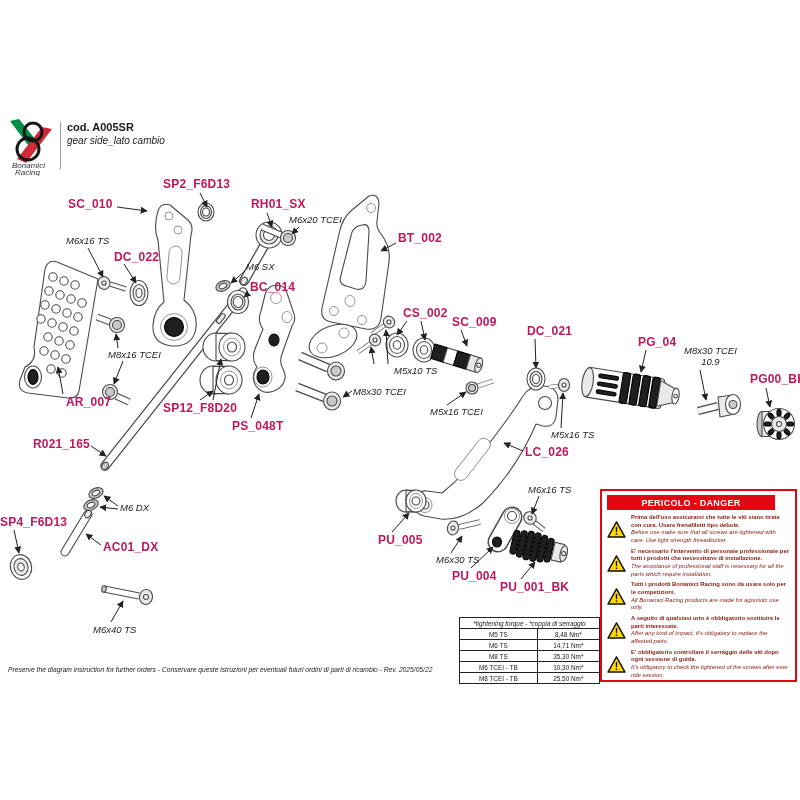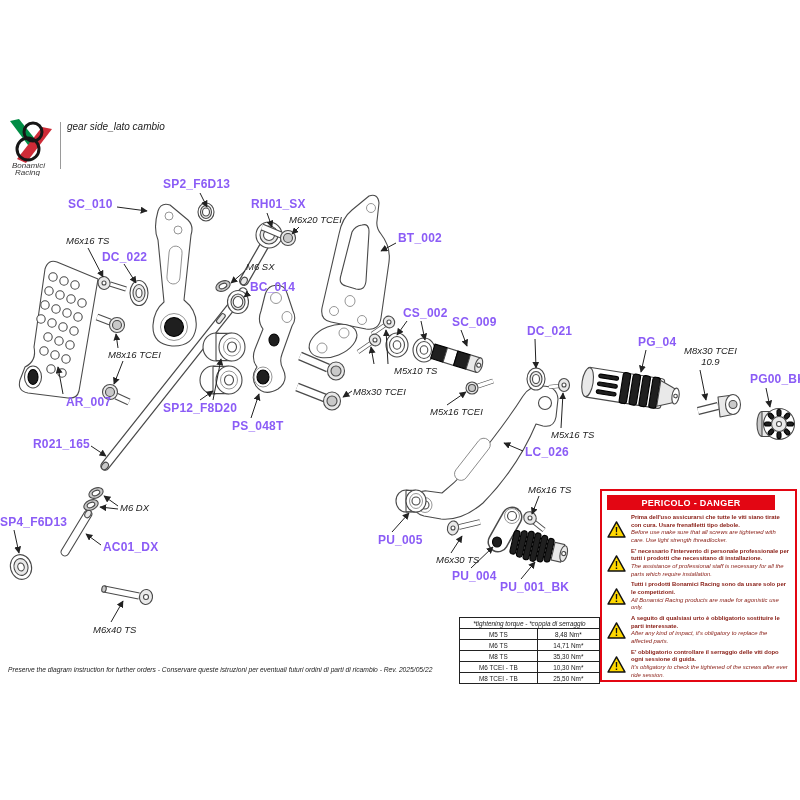--- a/index.html
+++ b/index.html
@@ -16,21 +16,21 @@
   #parts-svg,#leader-svg{position:absolute;left:0;top:0;pointer-events:none;}
   #parts-svg path,#parts-svg rect,#parts-svg circle,#parts-svg ellipse{
      fill:#fff;stroke:#4a4a4a;stroke-width:1.1;stroke-linejoin:round;}
   #parts-svg line{fill:none;}
   #parts-svg .dk{fill:#1f1f1f;stroke:#000;}
   #parts-svg .gy{fill:#e9e9e9;}
   #parts-svg .md{fill:#c9c9c9;}
   #parts-svg .ln{fill:none;}
   #parts-svg .thin{stroke:#8a8a8a;stroke-width:0.9;}
   .label{position:absolute;white-space:nowrap;}
-  .label.part{font-size:12px;font-weight:bold;letter-spacing:.2px;color:#8b5cf6;}
+  .label.part{font-size:12px;font-weight:bold;letter-spacing:.2px;color:#be185d;}
   .label.spec{font-size:9.5px;font-style:italic;color:#222;}
   .label.center{text-align:center;}
   
   #danger-box{position:absolute;left:600px;top:489px;width:197px;height:193px;
       border:2px solid #e30613;background:#fff;box-sizing:border-box;}
   #danger-title{margin:4px 20px 2px 5px;background:#e30613;color:#fff;text-align:center;
       font-weight:bold;font-size:9px;padding:2.5px 0;letter-spacing:.3px;}
   .warning-row{display:flex;align-items:center;gap:5px;padding:2px 6px 1px 5px;}
   .warning-row svg{flex-shrink:0;}
   .warning-text{font-size:5.9px;line-height:1.3;color:#8a2018;}
@@ -52,20 +52,21 @@
   <svg id="logo" width="54" height="58" viewBox="0 0 54 58">
     <polygon points="4,3 13,1 33,26 25,31" fill="#008C45" stroke="none"></polygon>
     <polygon points="36,9 46,11 20,45 11,41" fill="#CE2B37" stroke="none"></polygon>
     <circle cx="27" cy="14" r="9" fill="none" stroke="#161616" stroke-width="3"></circle>
     <circle cx="22" cy="31" r="11" fill="none" stroke="#161616" stroke-width="3"></circle>
     <text x="6" y="50" font-size="8" font-style="italic" fill="#333" font-family="Liberation Sans, sans-serif">Bonamici</text>
     <text x="9" y="57" font-size="8" font-style="italic" fill="#333" font-family="Liberation Sans, sans-serif">Racing</text>
   </svg>
   <div id="header-divider"></div>
   <div id="header-text">
+    <div id="header-code">cod. A005SR</div>
     <div id="header-subtitle">gear side_lato cambio</div>
   </div>
 
   <svg id="parts-svg" width="800" height="800" viewBox="0 0 800 800">
 
     <g>
       <path d="M57,262 L98,279 L79,391 Q77,399 68,398 L28,393 Q17,391 20,380 L25,367 Q37,361 34,347 L45,269 Q48,259 57,262 Z"></path>
       <g class="thin">
         <circle cx="53" cy="277" r="4.2"></circle>
           <circle cx="64" cy="281" r="4.2"></circle>
@@ -439,21 +440,21 @@
       </g>
   </svg>
 
   <div id="labels-layer">
       <div class="label part" style="left: 163px; top: 177px;">SP2_F6D13</div>
       <div class="label part" style="left: 68px; top: 197px;">SC_010</div>
       <div class="label part" style="left: 251px; top: 197px;">RH01_SX</div>
       <div class="label spec" style="left: 289px; top: 214px;">M6x20 TCEI</div>
       <div class="label part" style="left: 398px; top: 231px;">BT_002</div>
       <div class="label spec" style="left: 66px; top: 235px;">M6x16 TS</div>
-      <div class="label part" style="left: 102px; top: 250px;">DC_022</div>
+      <div class="label part" style="left: 114px; top: 250px;">DC_022</div>
       <div class="label spec" style="left: 246px; top: 261px;">M6 SX</div>
       <div class="label part" style="left: 250px; top: 280px;">BC_014</div>
       <div class="label part" style="left: 403px; top: 306px;">CS_002</div>
       <div class="label part" style="left: 452px; top: 315px;">SC_009</div>
       <div class="label part" style="left: 527px; top: 324px;">DC_021</div>
       <div class="label part" style="left: 638px; top: 335px;">PG_04</div>
       <div class="label spec center" style="left: 684px; top: 345px;">M8x30 TCEI<div>10.9</div></div>
       <div class="label part" style="left: 750px; top: 372px;">PG00_BK</div>
       <div class="label spec" style="left: 108px; top: 349px;">M8x16 TCEI</div>
       <div class="label part" style="left: 50px; top: 395px; margin-left: 16px;">AR_007</div>

